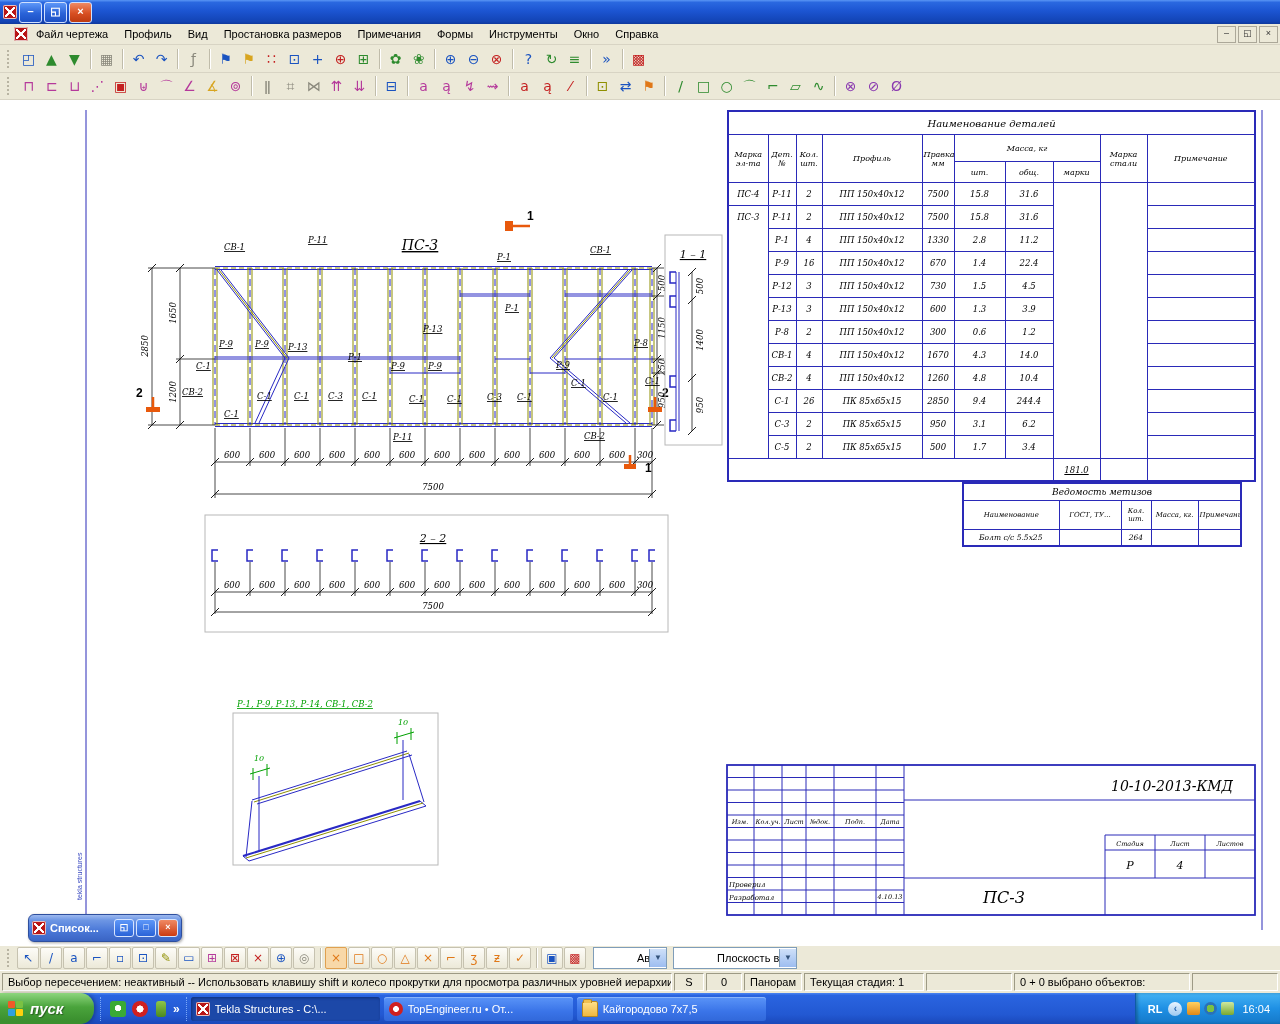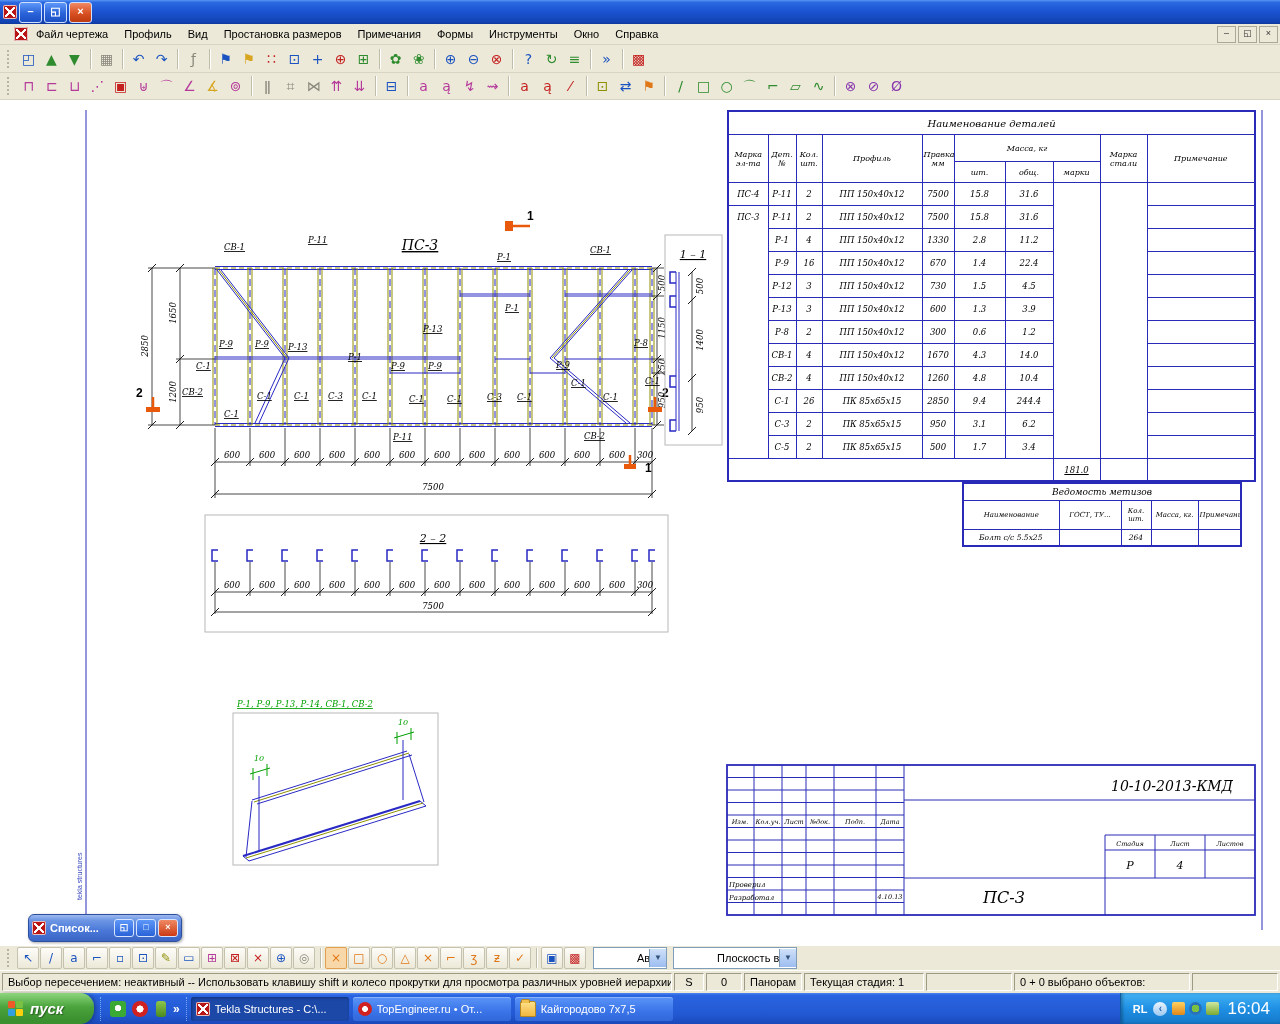--- a/index.html
+++ b/index.html
@@ -126,41 +126,41 @@
   .winflag{width:16px;height:16px;display:grid;grid-template-columns:7px 7px;grid-template-rows:7px 7px;gap:1px;}
   .winflag span{border-radius:1px;}
   .wf1{background:#f05a28;} .wf2{background:#7ac143;} .wf3{background:#30a0e0;} .wf4{background:#ffd00e;}
   .qlaunch{display:flex;align-items:center;padding:0 6px;margin-left:6px;border-left:1px dotted #7aa8f8;
     border-right:1px dotted #7aa8f8;height:24px;}
   .qico{width:16px;height:16px;border-radius:3px;margin:0 3px;}
   .q1{background:radial-gradient(circle at 50% 45%,#fff 25%,#3aaa35 28%);}
   .q2{background:radial-gradient(circle at 50% 50%,#fff 30%,#d02020 33%);border-radius:50%;}
   .q3{background:linear-gradient(#8ec64a,#4a8a20);width:10px;margin:0 5px;}
   .qmore{color:#fff;font-size:12px;font-weight:bold;margin-left:2px;}
-  .task{height:24px;width:158px;margin-left:4px;border-radius:3px;display:flex;align-items:center;
+  .task{height:24px;width:189px;margin-left:4px;border-radius:3px;display:flex;align-items:center;
     padding:0 5px;box-sizing:border-box;color:#fff;font-size:11px;
     background:linear-gradient(180deg,#5a94f8,#3a74e8 60%,#3168da);box-shadow:inset 0 1px 0 #8ab4fa;}
   .task.active{background:#1c48a8;box-shadow:inset 1px 1px 3px #10307a;}
   .task .tt{margin-left:5px;white-space:nowrap;overflow:hidden;flex:1;}
   .ticon{width:14px;height:14px;flex:none;border-radius:2px;}
   .t-opera{background:radial-gradient(circle at 50% 50%,#fff 28%,#d02020 31%);border-radius:50%;}
   .t-folder{background:linear-gradient(#ffe08a,#f0b840);border:1px solid #b88820;border-radius:2px 2px 1px 1px;position:relative;}
   .t-folder:before{content:"";position:absolute;left:0;top:-3px;width:7px;height:3px;background:#f0c050;
     border:1px solid #b88820;border-bottom:none;border-radius:2px 2px 0 0;}
   .tray{margin-left:auto;height:31px;display:flex;align-items:center;padding:0 10px 0 12px;
     background:linear-gradient(180deg,#44b2f4 0%,#1f90e4 50%,#1578c8 100%);border-left:1px solid #0e5ca4;
     box-shadow:inset 2px 0 3px rgba(0,0,0,.25);}
   .tray .lang{color:#fff;font-size:11px;font-weight:bold;margin-right:6px;}
   .chev{width:14px;height:14px;border-radius:50%;background:linear-gradient(#eaf4ff,#9cc8f0);color:#2a68b0;
     font-size:10px;line-height:13px;text-align:center;font-weight:bold;margin-right:5px;}
   .trico{width:13px;height:13px;border-radius:2px;margin-right:4px;}
   .tr1{background:linear-gradient(#ffd060,#e08818);}
   .tr2{background:radial-gradient(circle,#7ac143 40%,#2a72b8 43%);border-radius:50%;}
   .tr3{background:linear-gradient(#cfe8a0,#7aa830);}
-  .tray .clock{color:#fff;font-size:17px;margin-left:4px;}
+  .tray .clock{color:#fff;font-size:11px;margin-left:4px;}
 </style>
 </head>
 <body>
 
 <div class="screen">
 
   <div class="titlebar">
     <span class="tekla"></span>
     <span class="winbtn">–</span>
     <span class="winbtn">◱</span>

